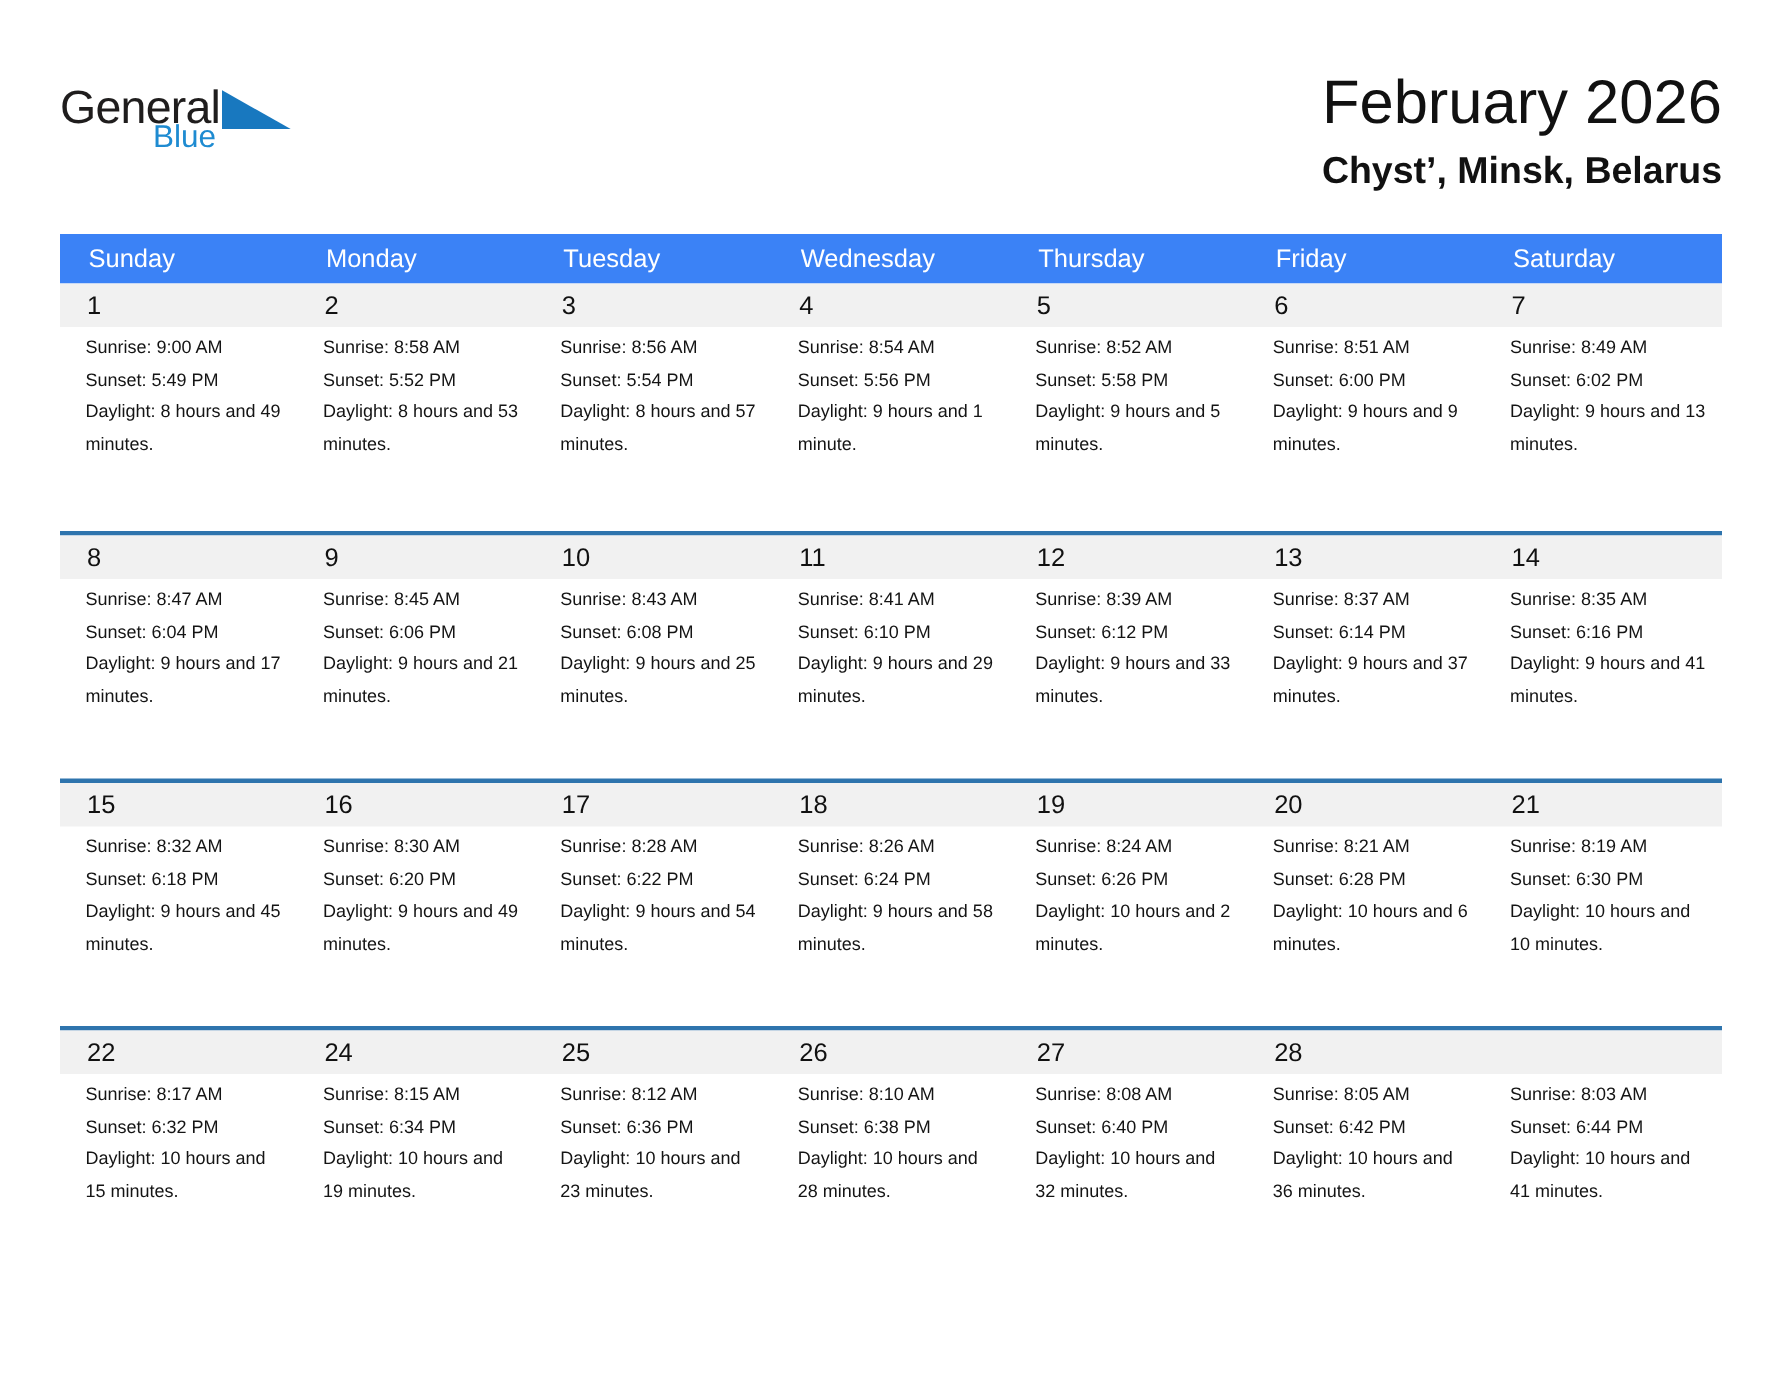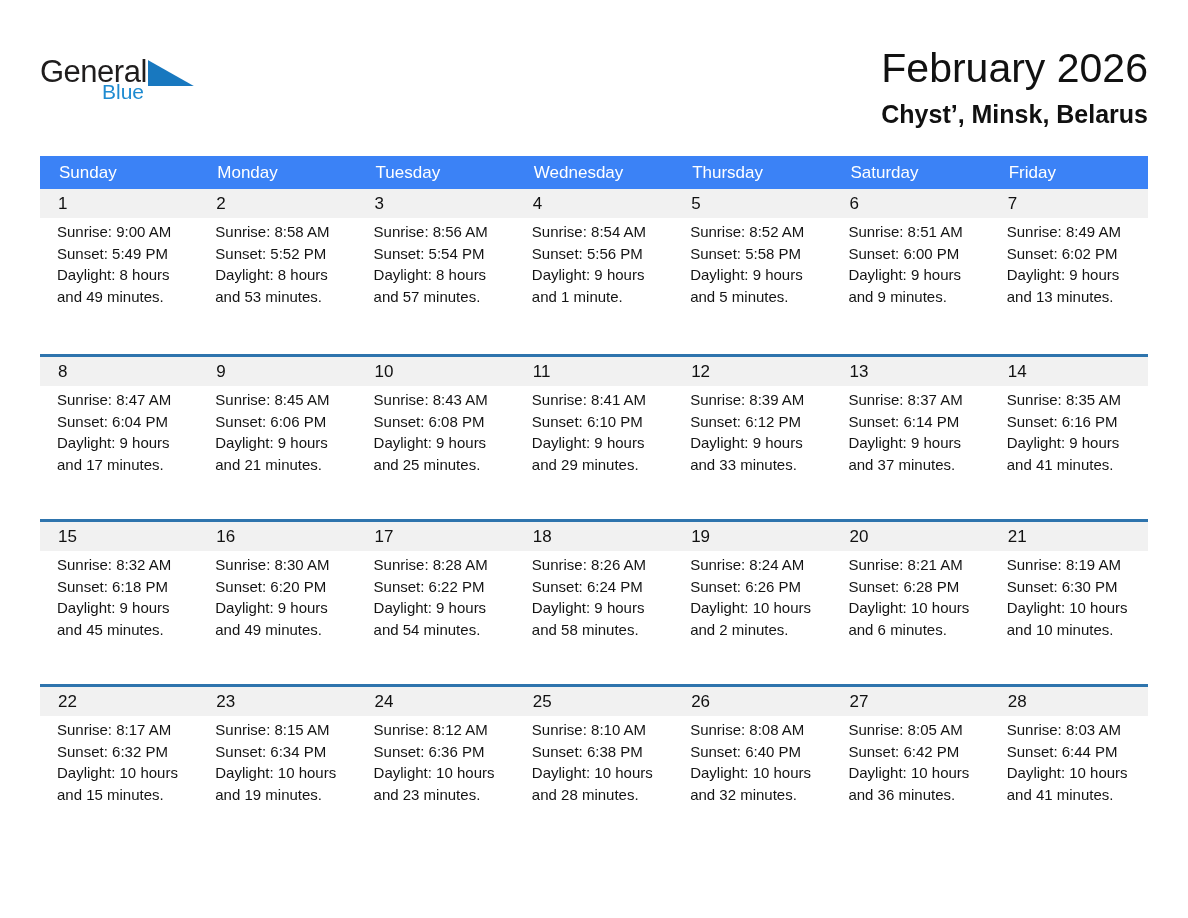--- a/index.html
+++ b/index.html
@@ -49,21 +49,21 @@
     display: block;
     font-size: 21px;
     color: #1e8bd1;
     margin-left: 62px;
     margin-top: -6px;
   }
   .titles {
     position: absolute;
     right: 0;
     top: 46px;
-    text-align: center;
+    text-align: left;
   }
   .month-title {
     font-size: 41px;
     font-weight: 400;
     color: #111111;
     line-height: 1.1;
   }
   .location {
     font-size: 25px;
     font-weight: 700;
@@ -106,21 +106,21 @@
     font-size: 17px;
     color: #111111;
     padding-left: 18px;
   }
   .week-body {
     display: grid;
     grid-template-columns: repeat(7, 1fr);
   }
   .day-lines {
     padding: 3px 0 0 17px;
-    font-size: 15px;
+    font-size: 12px;
     line-height: 21.5px;
     color: #141414;
     width: 132px;
   }
 </style>
 </head>
 <body>
 
 <div class="page">
   <div class="top">
@@ -134,22 +134,22 @@
     </div>
   </div>
 
   <div class="calendar">
     <div class="weekday-row" id="weekday-row">
         <div class="weekday-cell">Sunday</div>
         <div class="weekday-cell">Monday</div>
         <div class="weekday-cell">Tuesday</div>
         <div class="weekday-cell">Wednesday</div>
         <div class="weekday-cell">Thursday</div>
+        <div class="weekday-cell">Friday</div>
         <div class="weekday-cell">Saturday</div>
-        <div class="weekday-cell">Friday</div>
       </div>
     <div id="weeks">
         <div class="week-row">
           <div class="day-number-band">
             <div class="day-number">1</div>
             <div class="day-number">2</div>
             <div class="day-number">3</div>
             <div class="day-number">4</div>
             <div class="day-number">5</div>
             <div class="day-number">6</div>
@@ -285,21 +285,20 @@
             <div class="day-lines">
               <div class="sunrise-line">Sunrise: 8:19 AM</div>
               <div class="sunset-line">Sunset: 6:30 PM</div>
               <div class="daylight-line">Daylight: 10 hours and 10 minutes.</div>
             </div>
           </div>
         </div>
         <div class="week-row with-divider">
           <div class="day-number-band">
             <div class="day-number">22</div>
-            <div class="day-number">23</div>
             <div class="day-number">24</div>
             <div class="day-number">25</div>
             <div class="day-number">26</div>
             <div class="day-number">27</div>
             <div class="day-number">28</div>
           </div>
           <div class="week-body">
             <div class="day-lines">
               <div class="sunrise-line">Sunrise: 8:17 AM</div>
               <div class="sunset-line">Sunset: 6:32 PM</div>

